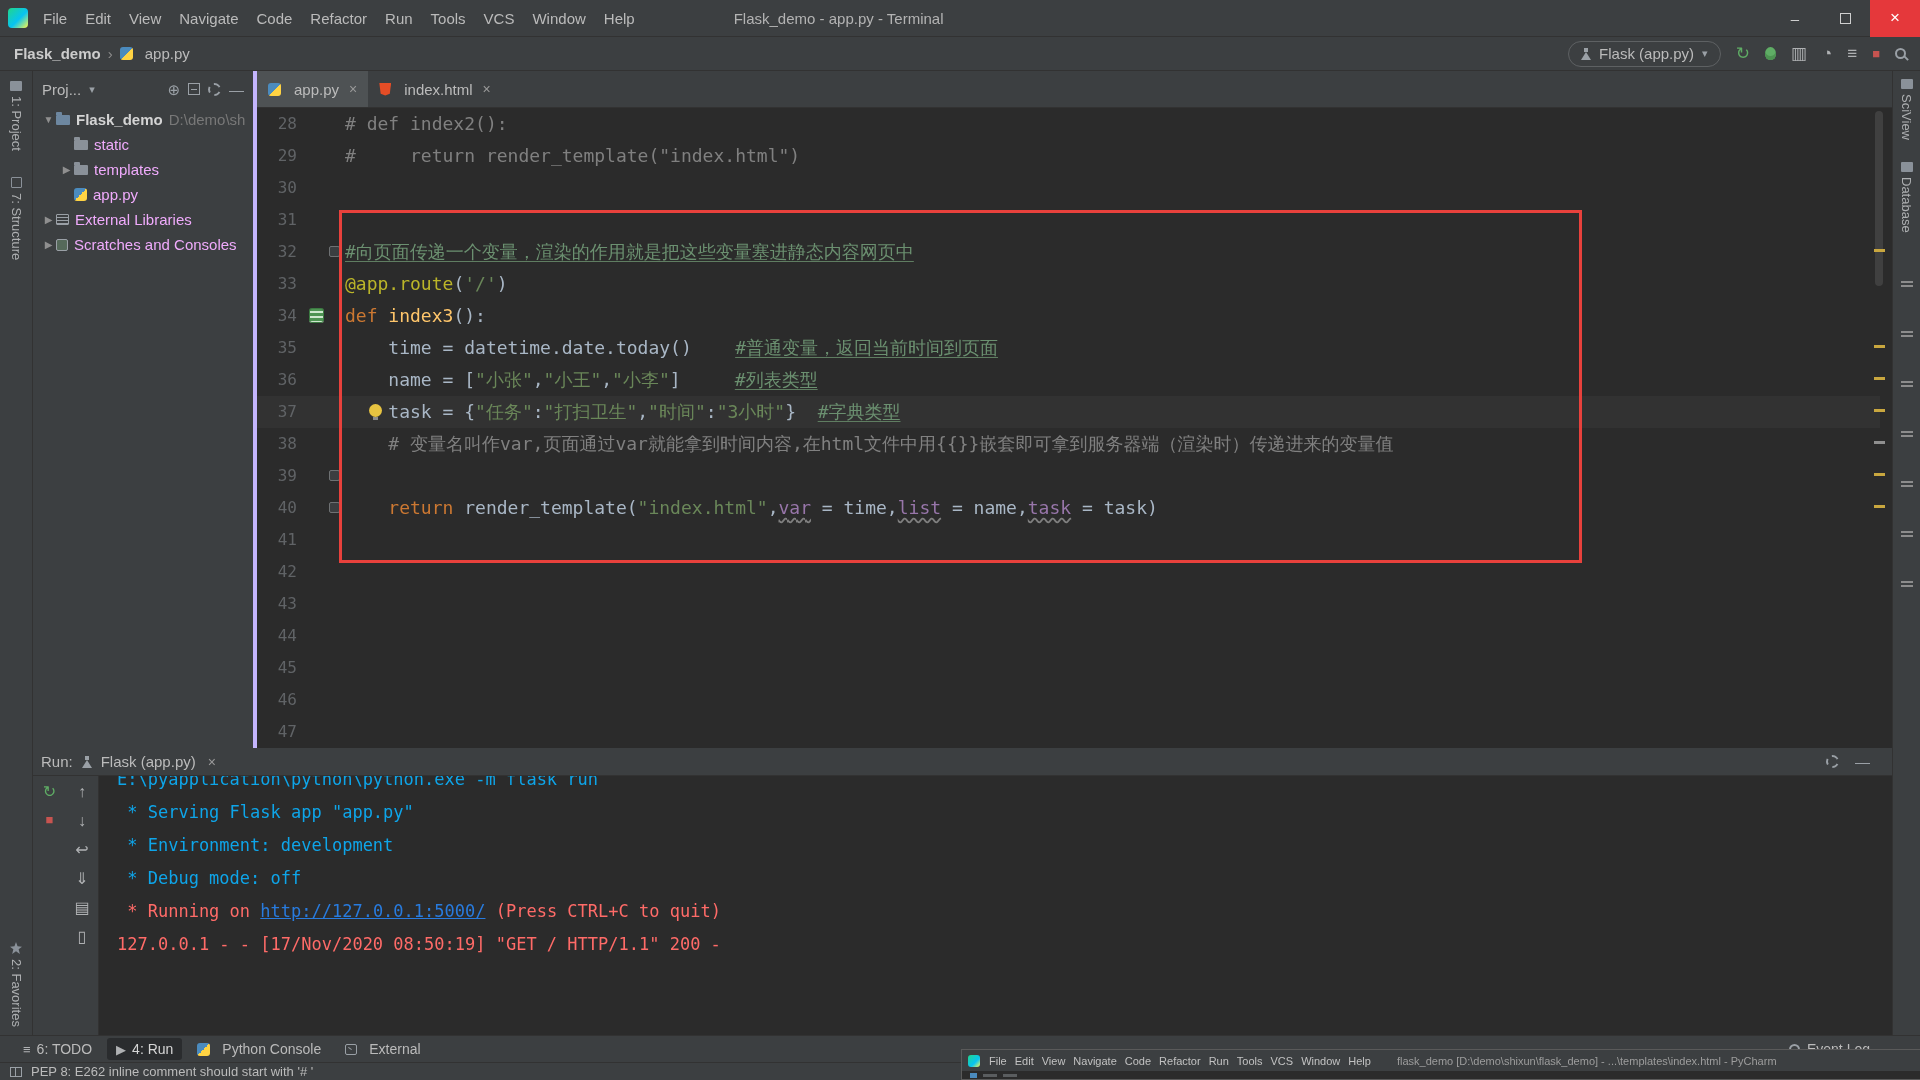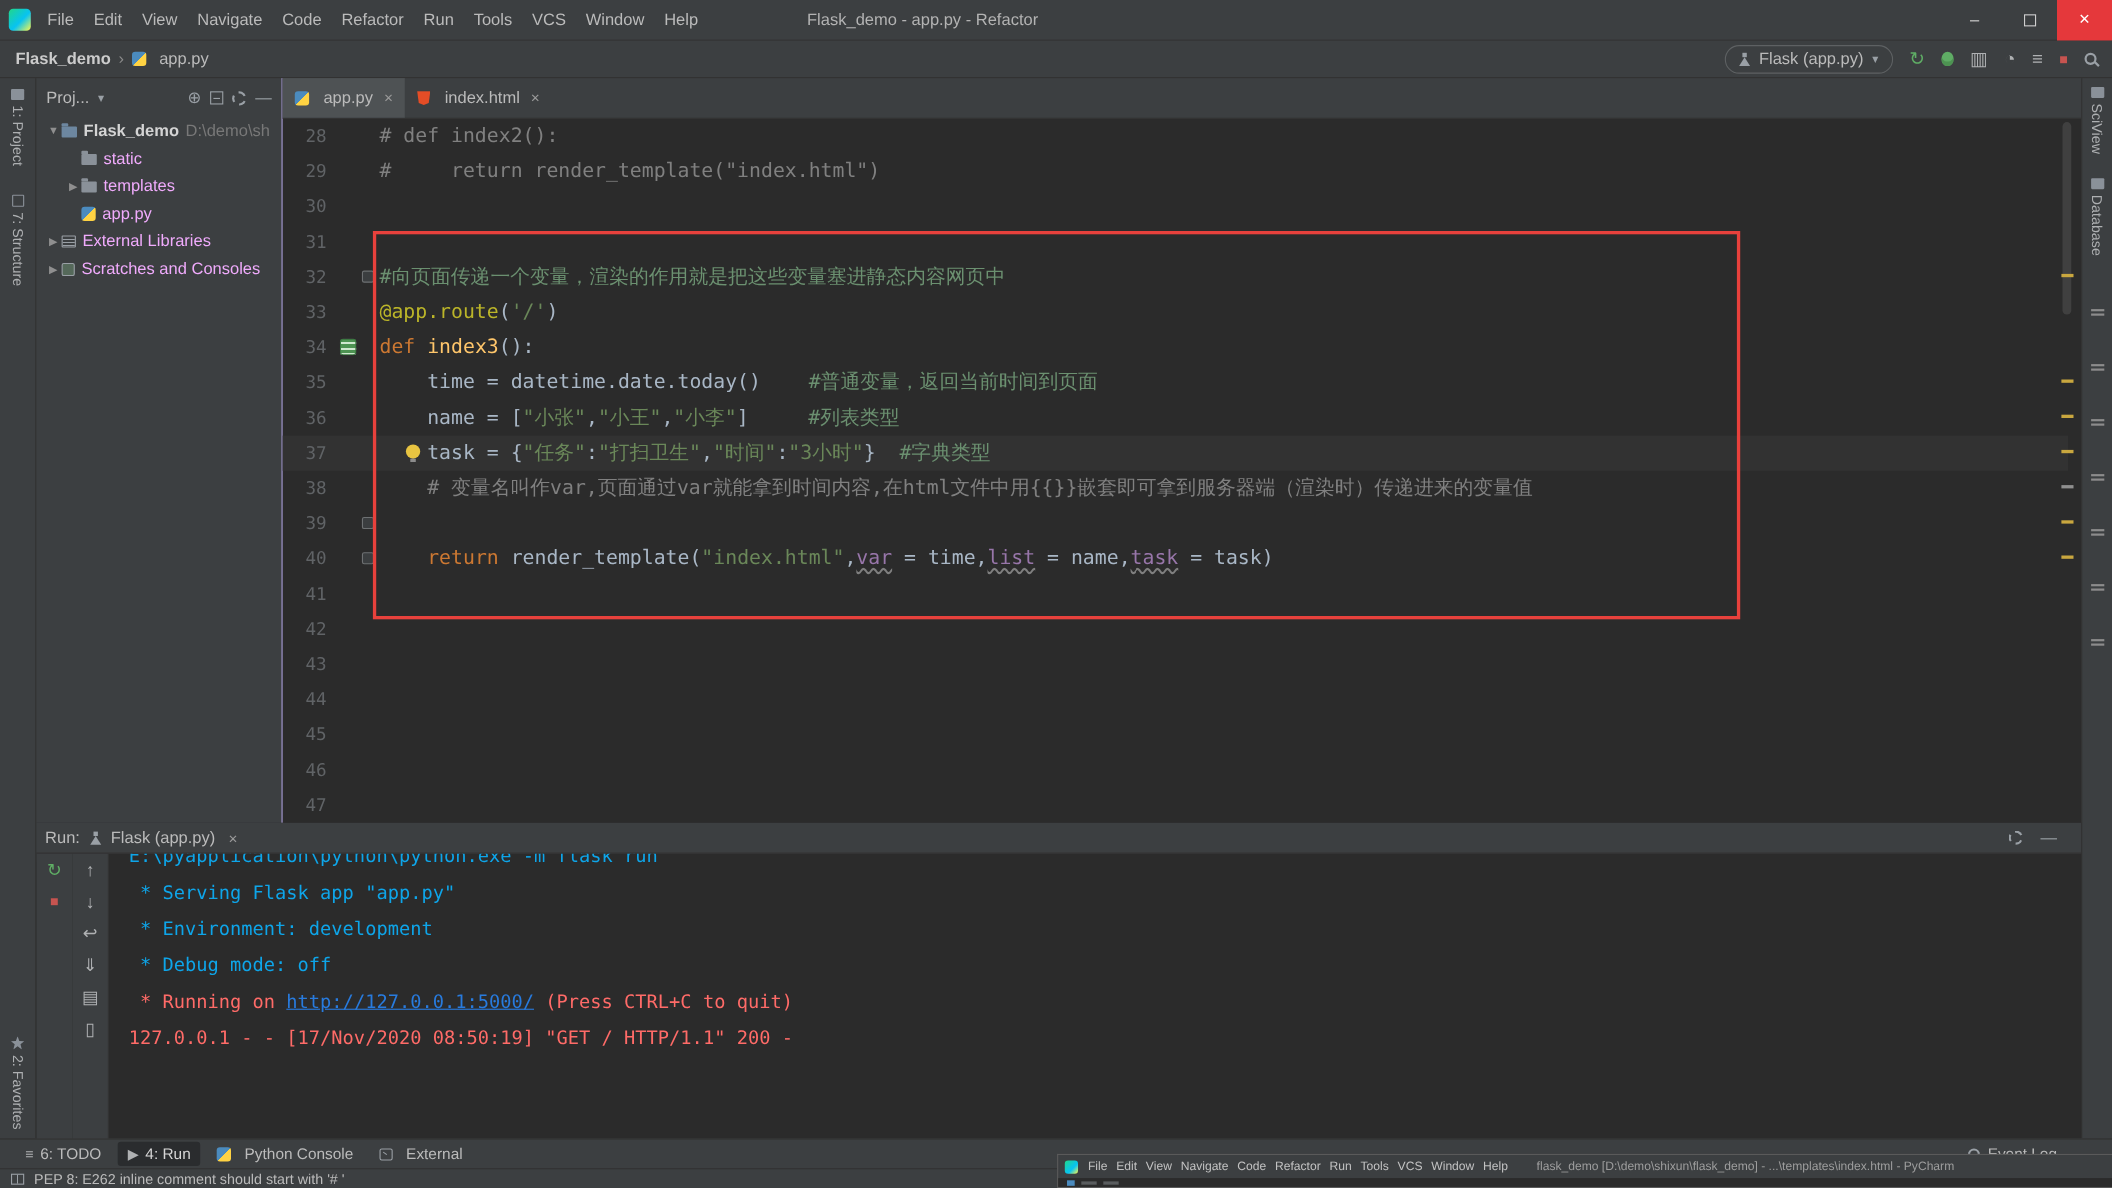--- a/index.html
+++ b/index.html
@@ -44,21 +44,21 @@
              padding:10px 0 8px 0;gap:26px}
   .vbtn{display:flex;flex-direction:column;align-items:center;gap:5px;color:#aeb0b2;font-size:13px}
   .vtxt{writing-mode:vertical-lr;white-space:nowrap}
   .mi{width:12px;height:10px;background:#8a9199;border-radius:1px}
   .mi-structure{background:none;border:1px solid #8a9199;width:11px;height:11px}
   .mi-favorites{background:#8a9199;clip-path:polygon(50% 0,63% 35%,100% 38%,72% 60%,82% 100%,50% 76%,18% 100%,28% 60%,0 38%,37% 35%);width:12px;height:12px}
   .strip-bottom{margin-top:auto;display:flex;flex-direction:column;align-items:center;gap:10px}
 
   
   #projectpanel{position:absolute;left:33px;top:71px;width:224px;height:713px;background:#3c3f41;
-                border-right:1px solid #c4b5fd;overflow:hidden}
+                border-right:4px solid #c4b5fd;overflow:hidden}
   .pp-header{height:36px;display:flex;align-items:center;gap:8px;padding:0 9px;color:#bbbbbb}
   .pp-sp{flex:1}
   .hicon{color:#9aa0a6;font-size:15px;line-height:1}
   .i-clps{width:12px;height:12px;border:1px solid #9aa0a6;position:relative}
   .i-clps::after{content:"";position:absolute;left:2px;top:5px;width:6px;height:1px;background:#9aa0a6}
   .i-gear{width:13px;height:13px;border:2px dashed #9aa0a6;border-radius:50%}
   .tree-row{height:25px;display:flex;align-items:center;white-space:nowrap;overflow:hidden}
   .tw{width:15px;color:#8f8f8f;font-size:10px;text-align:center;flex:none}
   .ti{flex:none;margin-right:6px}
   .i-folder,.i-folder-project{width:14px;height:10px;background:#8a9199;border-radius:1px;position:relative}
@@ -88,21 +88,21 @@
   .gslot{width:40px;flex:none;position:relative}
   .i-runline{position:absolute;left:4px;top:8px;width:15px;height:15px;border-radius:3px;background:#4d9352;
         box-shadow:inset 0 0 0 1px #3c7a42;
         background-image:repeating-linear-gradient(180deg,transparent 0 3px,#cfe8cf 3px 5px)}
   .i-mark{position:absolute;right:5px;top:10px;width:11px;height:11px;border:1px solid #6e7173;border-radius:2px;background:#3b3e40}
   .i-bulb{position:absolute;left:112px;top:8px;width:13px;height:13px;border-radius:50%;background:#e8c441;z-index:5}
   .i-bulb::after{content:"";position:absolute;left:4px;bottom:-3px;width:5px;height:3px;background:#8c8c8c}
   .code{font-family:"DejaVu Sans Mono",monospace;font-size:18px;line-height:32px;white-space:pre;color:#a9b7c6}
   .tk-pln{color:#a9b7c6}
   .tk-cmt{color:#808080}
-  .tk-cmtz{color:#6b9070;text-decoration-color:#5f7d61;text-underline-offset:3px}
+  .tk-cmtz{color:#6b9070;text-decoration:underline;text-decoration-color:#5f7d61;text-underline-offset:3px}
   .tk-kw{color:#cc7832}
   .tk-str{color:#6a8759}
   .tk-deco{color:#bbb529}
   .tk-fn{color:#ffc66b}
   .tk-arg{color:#9876aa;text-decoration:underline wavy #7f7f7f;text-underline-offset:3px}
   #contextrow{position:absolute;left:0;bottom:0;height:36px;right:0;padding:9px 0 4px 92px;color:#9aa0a6;font-size:15px}
   .vthumb{position:absolute;right:9px;top:40px;width:8px;height:175px;background:rgba(255,255,255,.10);border-radius:4px}
   .smark{position:absolute;right:7px;width:11px;height:3px;background:#c9a73f}
   .smark.g{background:#8f8f8f}
 
@@ -180,21 +180,21 @@
       <span class="menu-item">View</span>
       <span class="menu-item">Navigate</span>
       <span class="menu-item">Code</span>
       <span class="menu-item">Refactor</span>
       <span class="menu-item">Run</span>
       <span class="menu-item">Tools</span>
       <span class="menu-item">VCS</span>
       <span class="menu-item">Window</span>
       <span class="menu-item">Help</span>
     </nav>
-  <div class="wtitle">Flask_demo - app.py - Refactor</div>
+  <div class="wtitle">Flask_demo - app.py - Terminal</div>
   <div class="wincontrols">
     <span class="wc">–</span>
     <span class="wc">
         <span class="maxbox"></span>
       </span>
     <span class="wc wc-close">×</span>
   </div>
 </header>
 
 <div id="navbar">

